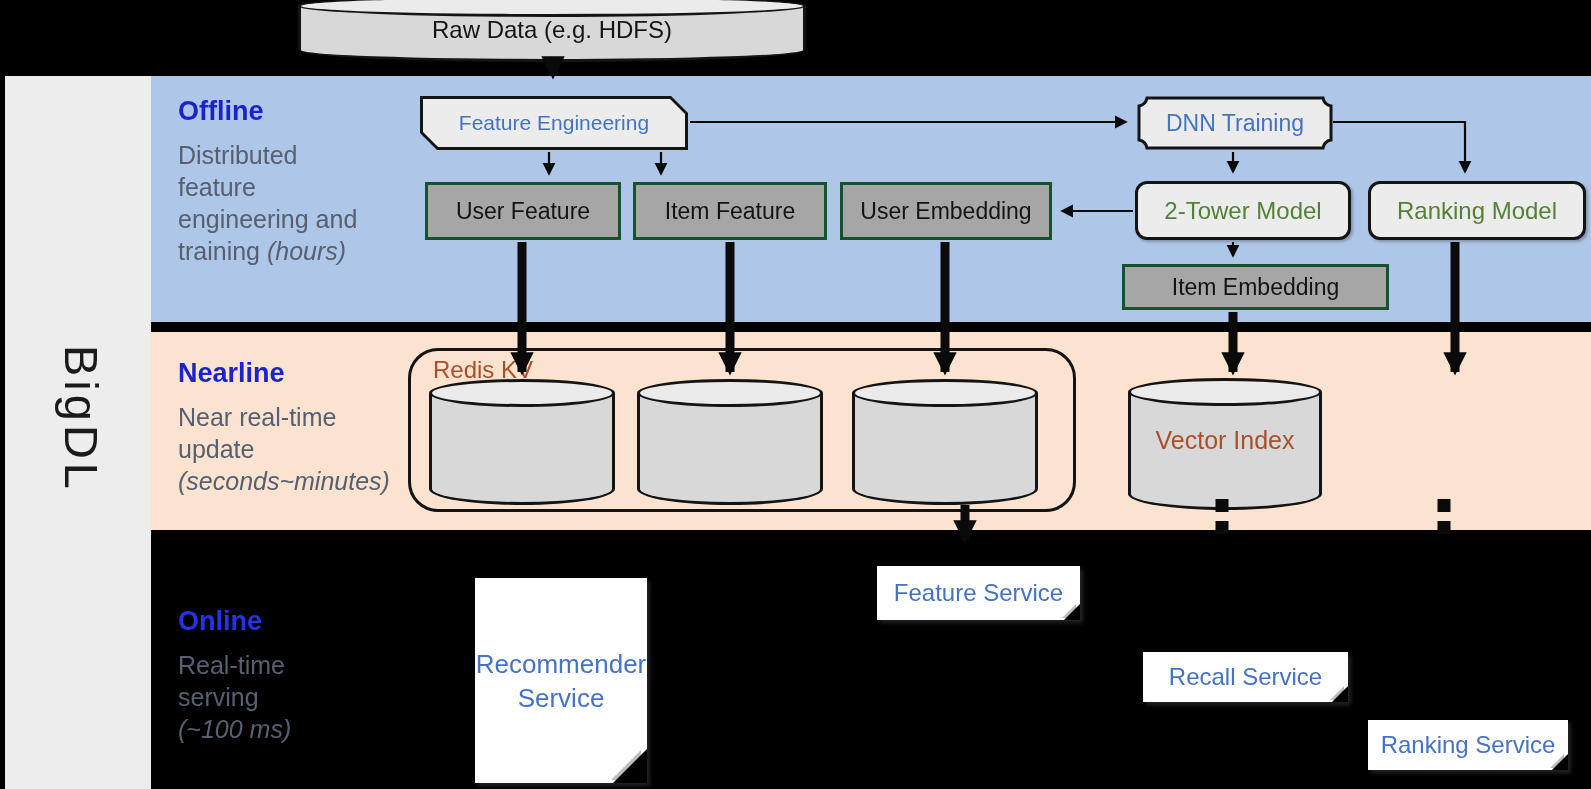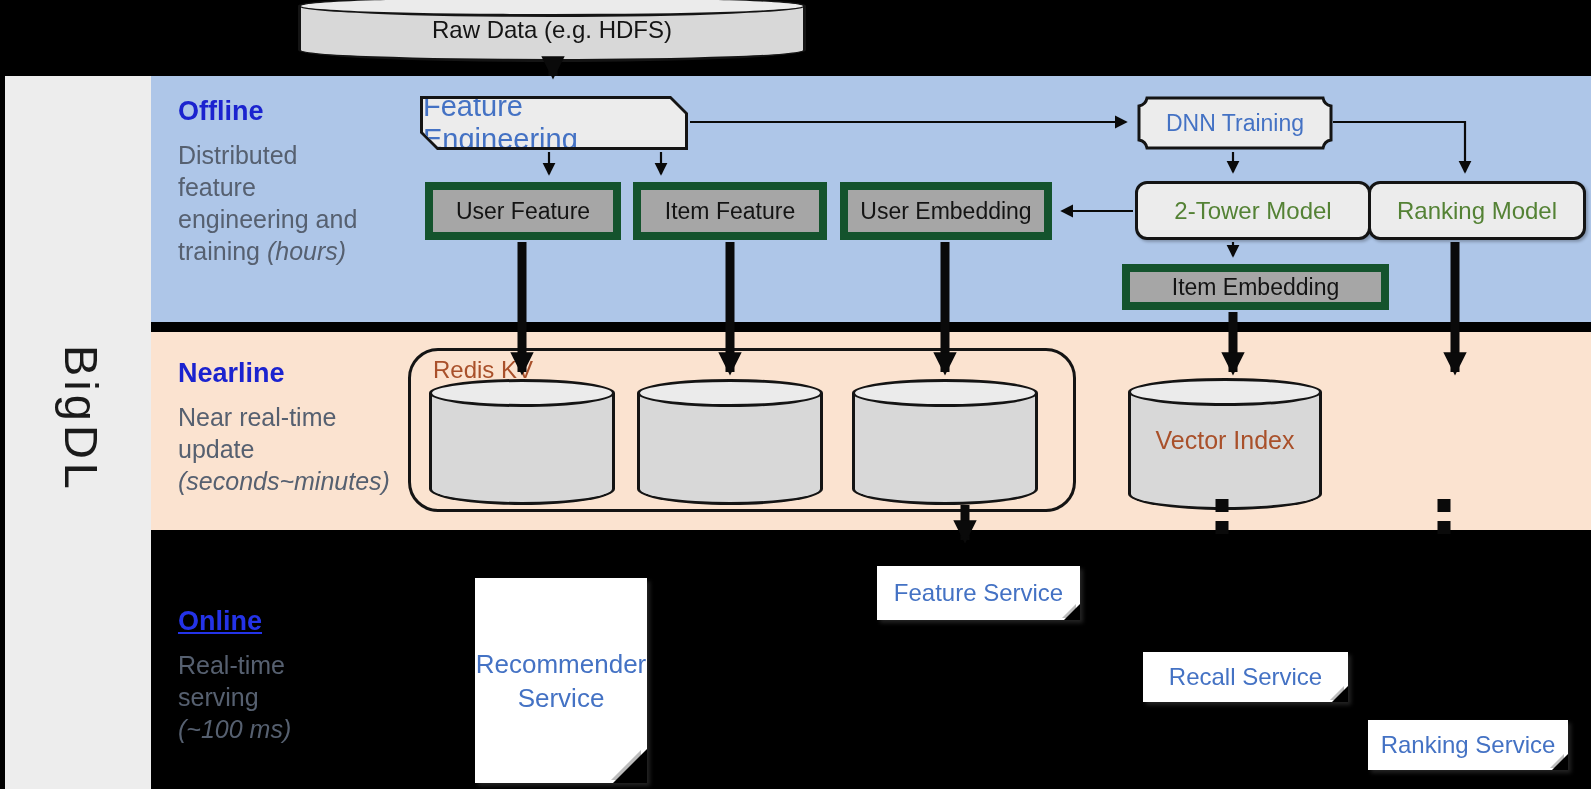--- a/index.html
+++ b/index.html
@@ -15,36 +15,36 @@
          color:#1a1a1a;letter-spacing:4px;}
 
   
   .sec{width:310px;}
   .sec-title{font-size:27px;font-weight:600;color:#1B23CF;margin-bottom:12px;}
   .sec-line{font-size:25px;color:#566070;line-height:32px;}
   .sec-line .it{font-style:italic;}
   #sec-offline{left:178px;top:96px;}
   #sec-nearline{left:178px;top:358px;}
   #sec-online{left:178px;top:606px;}
-  #sec-online .sec-title{color:#2433E8;text-decoration:underline;}
+  #sec-online .sec-title{color:#2433E8;}
 
   
   .node{display:flex;align-items:center;justify-content:center;text-align:center;
         box-sizing:border-box;}
-  .gray-box{background:#A6A6A6;border:8px solid #14532d;color:#141414;font-size:23px;}
+  .gray-box{background:#A6A6A6;border:3px solid #14532d;color:#141414;font-size:23px;}
   .round-box{background:#ECECEC;border:3px solid #141414;border-radius:12px;
              color:#548235;font-size:24px;box-shadow:2px 2px 3px rgba(0,0,0,0.25);}
   .blue-text{color:#4472C4;}
 
   
   .cut-outer{background:#141414;
      clip-path:polygon(0 0,calc(100% - 17px) 0,100% 17px,100% 100%,17px 100%,0 calc(100% - 17px));}
   .cut-inner{position:absolute;left:3px;top:3px;right:3px;bottom:3px;background:#ECECEC;
      clip-path:polygon(0 0,calc(100% - 15px) 0,100% 15px,100% 100%,15px 100%,0 calc(100% - 15px));
-     display:flex;align-items:center;justify-content:center;font-size:29px;}
+     display:flex;align-items:center;justify-content:center;font-size:21px;}
 
   
   #dnn-wrap{left:1137px;top:96px;width:196px;height:54px;text-decoration:underline;}
   #dnn-label{position:absolute;left:0;top:0;width:100%;height:100%;display:flex;
              align-items:center;justify-content:center;font-size:23px;}
 
   
   .cyl{position:absolute;background:#D8D8D8;border:3px solid #141414;border-top:none;
        border-radius:0 0 50% 50% / 0 0 16px 16px;box-sizing:border-box;}
   .cyl::before{content:"";position:absolute;top:-14px;left:-3px;right:-3px;height:28px;
@@ -121,21 +121,21 @@
     <svg width="196" height="54" viewBox="0 0 196 54">
       <path d="M 10 2 L 186 2 A 10 10 0 0 0 194 10 L 194 44 A 10 10 0 0 0 186 52 L 10 52 A 10 10 0 0 0 2 44 L 2 10 A 10 10 0 0 0 10 2 Z" fill="#ECECEC" stroke="#141414" stroke-width="3"></path>
     </svg>
     <div id="dnn-label" class="blue-text">DNN Training</div>
   </div>
 
   <div class="abs node gray-box" style="left:425px;top:182px;width:196px;height:58px;">User Feature</div>
   <div class="abs node gray-box" style="left:633px;top:182px;width:194px;height:58px;">Item Feature</div>
   <div class="abs node gray-box" style="left:840px;top:182px;width:212px;height:58px;">User Embedding</div>
 
-  <div class="abs node round-box" style="left:1135px;top:181px;width:236px;height:59px;">2-Tower Model</div>
+  <div class="abs node round-box" style="left:1135px;top:181px;width:216px;height:59px;">2-Tower Model</div>
   <div class="abs node round-box" style="left:1368px;top:181px;width:218px;height:59px;">Ranking Model</div>
 
   <div class="abs node gray-box" style="left:1122px;top:264px;width:267px;height:46px;">Item Embedding</div>
 
   <div class="abs" id="redis-box">
     <div id="redis-label">Redis KV</div>
   </div>
   <div class="cyl" style="left:429px;top:393px;width:186px;height:112px;"></div>
   <div class="cyl" style="left:637px;top:393px;width:186px;height:112px;"></div>
   <div class="cyl" style="left:852px;top:393px;width:186px;height:112px;"></div>

